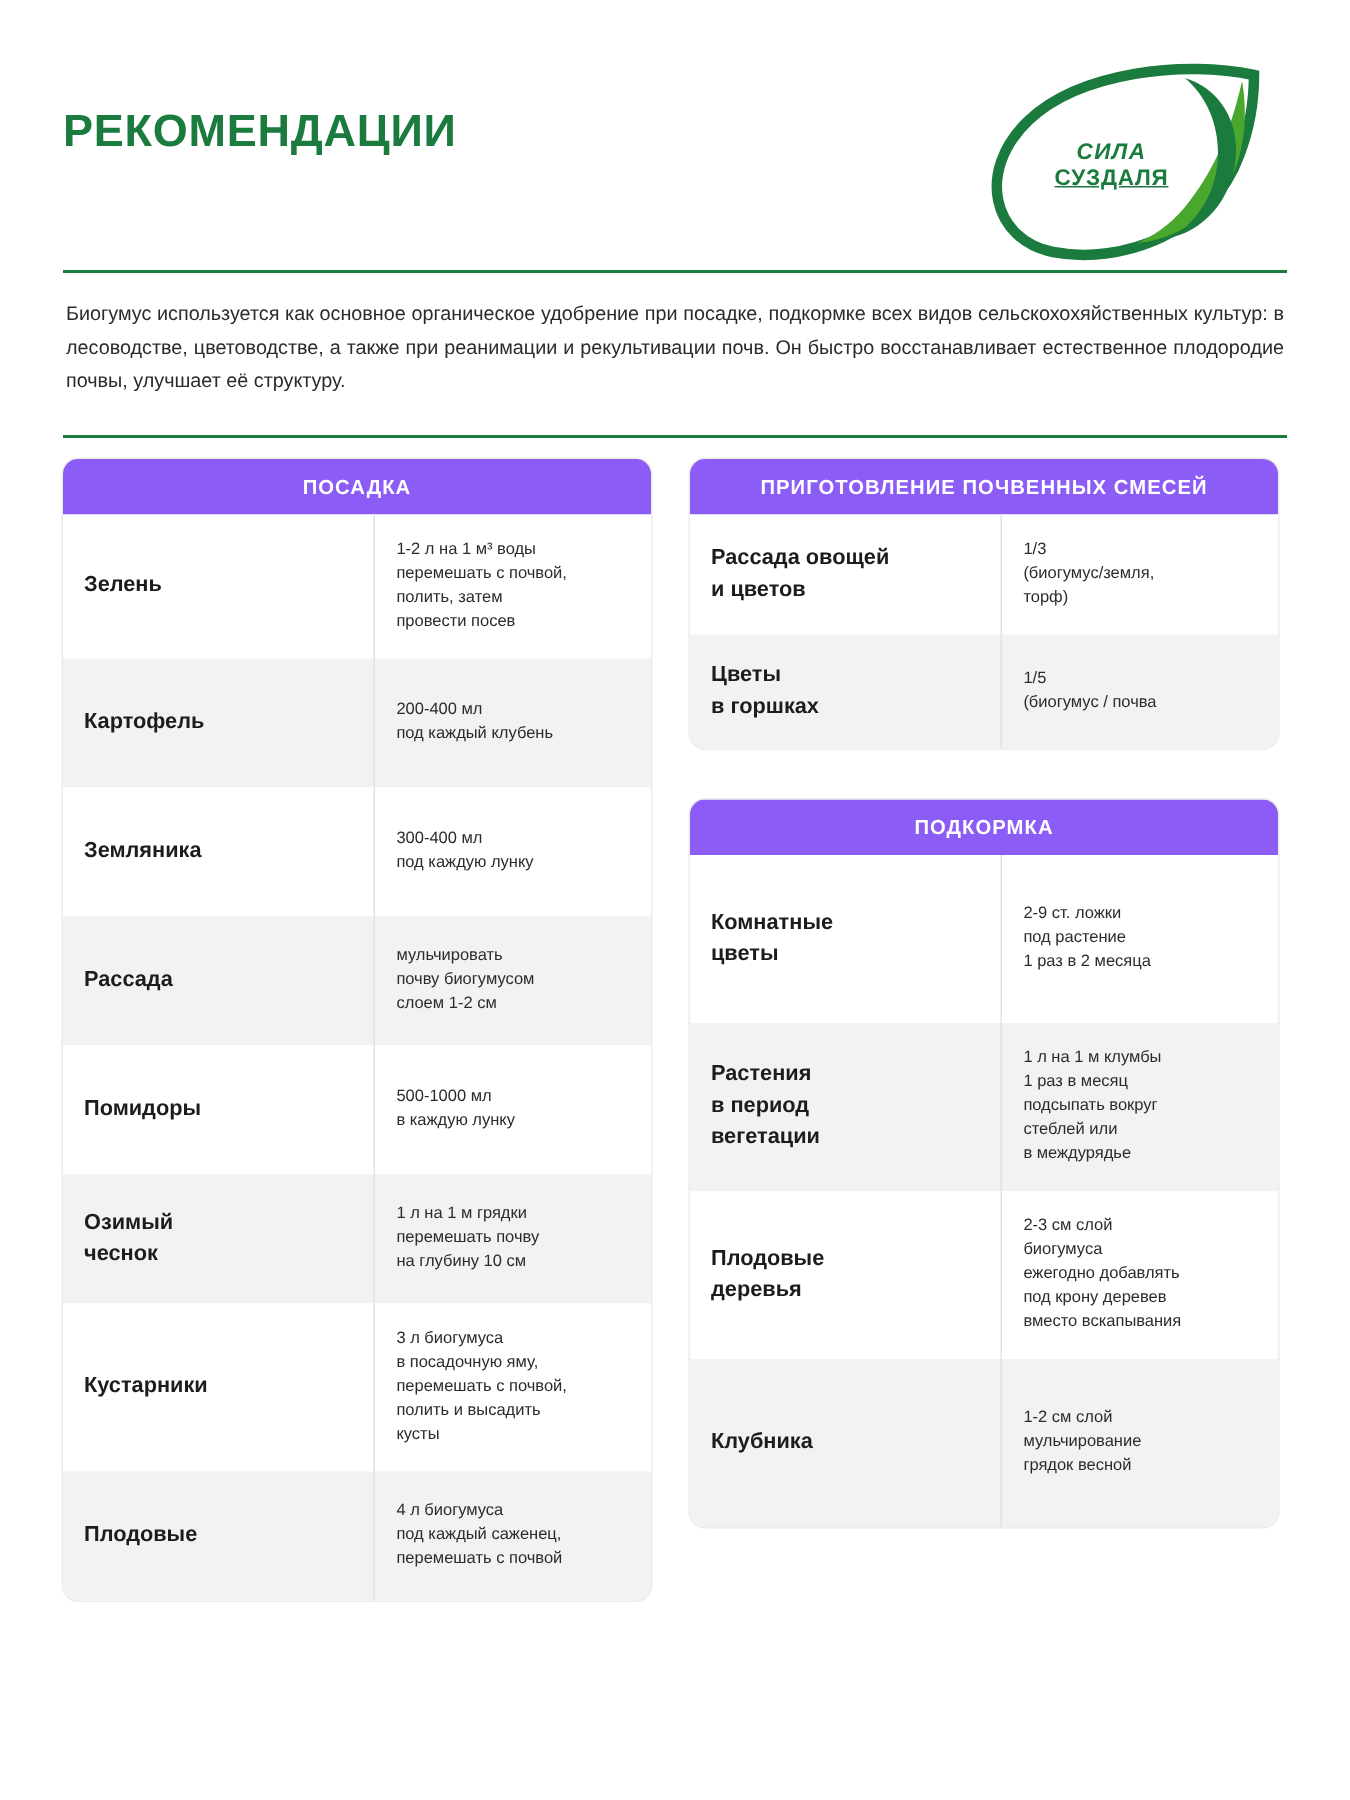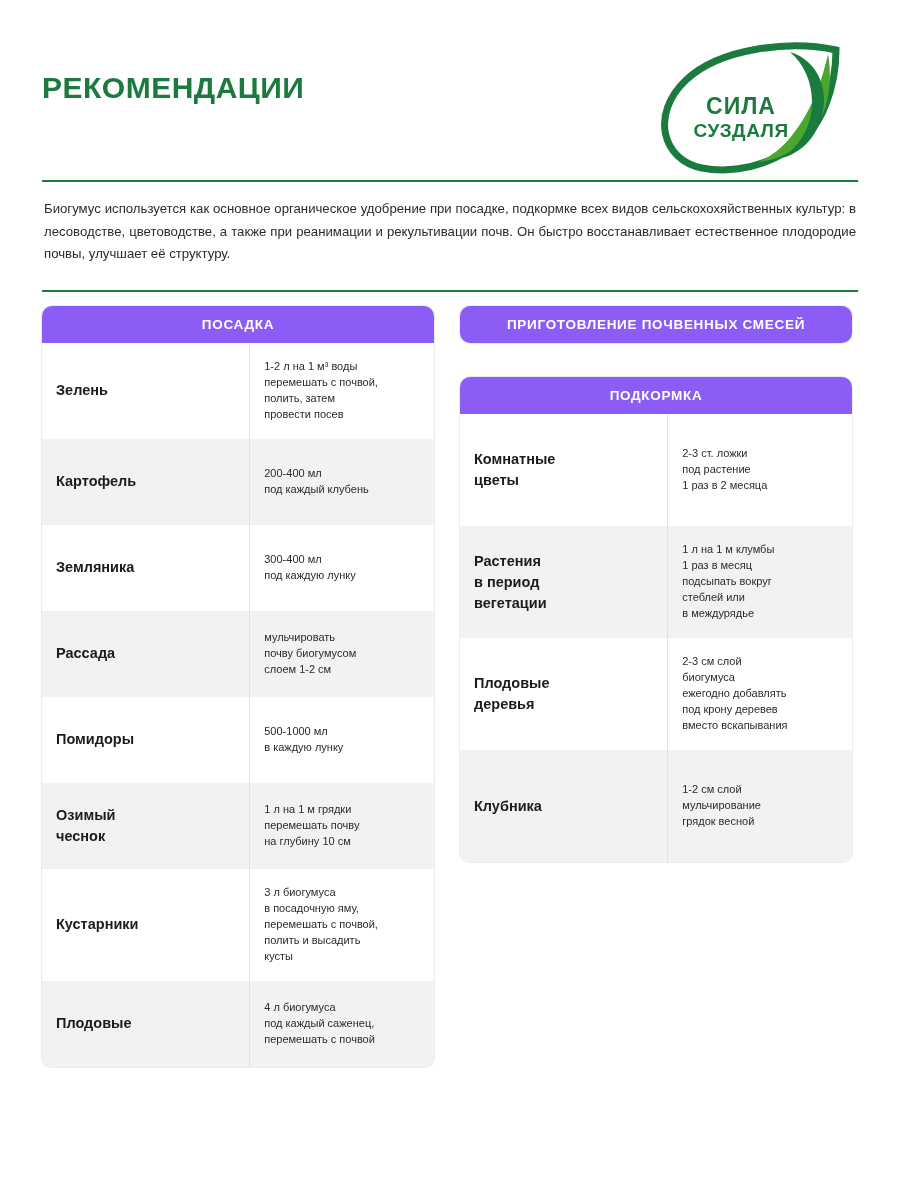--- a/index.html
+++ b/index.html
@@ -58,22 +58,22 @@
   .logo-text {
     position: absolute;
     left: 26px;
     top: 52px;
     width: 150px;
     text-align: center;
     color: #1b7a3d;
     font-weight: bold;
     line-height: 1.12;
   }
-  .logo-text .l1 { font-size: 23px; letter-spacing: 1px; }
-  .logo-text .l2 { font-size: 19px; letter-spacing: 0.5px; }
+  .logo-text .l1 { font-size: 15px; letter-spacing: 1px; font-style: italic; }
+  .logo-text .l2 { font-size: 15px; letter-spacing: 0.5px; text-decoration: underline; }
 
   
   .rule {
     border-top: 2px solid #1b7a3d;
     margin: 8px 0 0 0;
   }
   .intro {
     font-size: 13.2px;
     line-height: 1.72;
     text-align: justify;
@@ -235,30 +235,47 @@
             </tr>
           </tbody>
         </table>
       </div>
     </div>
 
     <div class="col-right">
 
       <div class="card">
         <div class="card-header">ПРИГОТОВЛЕНИЕ ПОЧВЕННЫХ СМЕСЕЙ</div>
+        <table class="mix">
+          <tbody>
+            <tr class="odd">
+              <td class="name nowrap-small">Рассада овощей
+и цветов</td>
+              <td class="val nowrap-small">1/3
+(биогумус/земля,
+торф)</td>
+            </tr>
+            <tr class="even">
+              <td class="name nowrap-small">Цветы
+в горшках</td>
+              <td class="val nowrap-small">1/5
+(биогумус / почва</td>
+            </tr>
+          </tbody>
+        </table>
       </div>
 
       <div class="card">
         <div class="card-header">ПОДКОРМКА</div>
         <table class="feed">
           <tbody>
             <tr class="odd">
               <td class="name nowrap-small">Комнатные
 цветы</td>
-              <td class="val nowrap-small">2-3 ст. ложки
+              <td class="val nowrap-small">2-9 ст. ложки
 под растение
 1 раз в 2 месяца</td>
             </tr>
             <tr class="even">
               <td class="name nowrap-small">Растения
 в период
 вегетации</td>
               <td class="val nowrap-small">1 л на 1 м клумбы
 1 раз в месяц
 подсыпать вокруг

